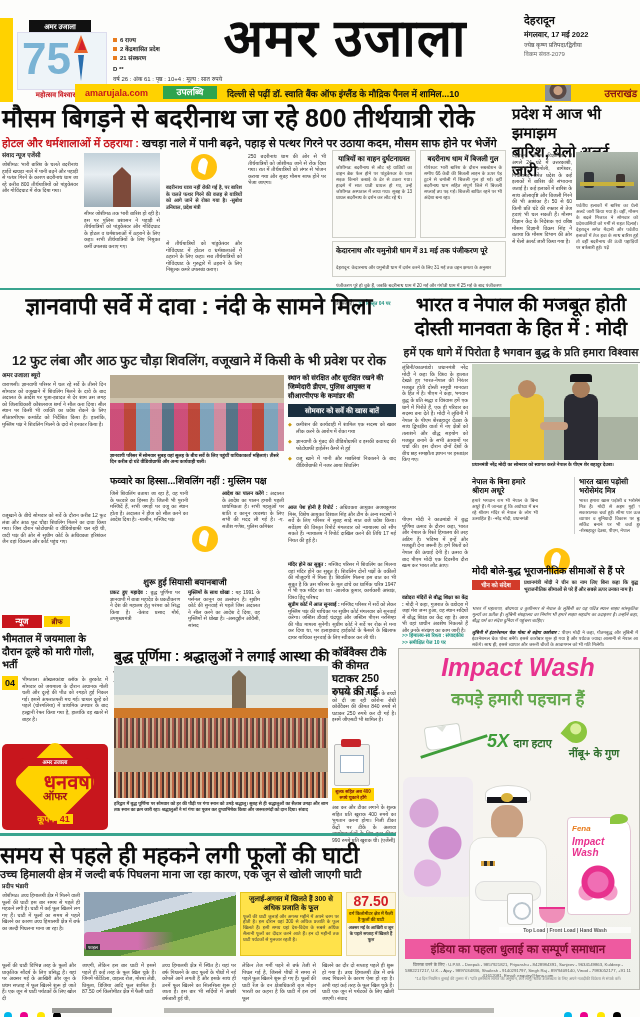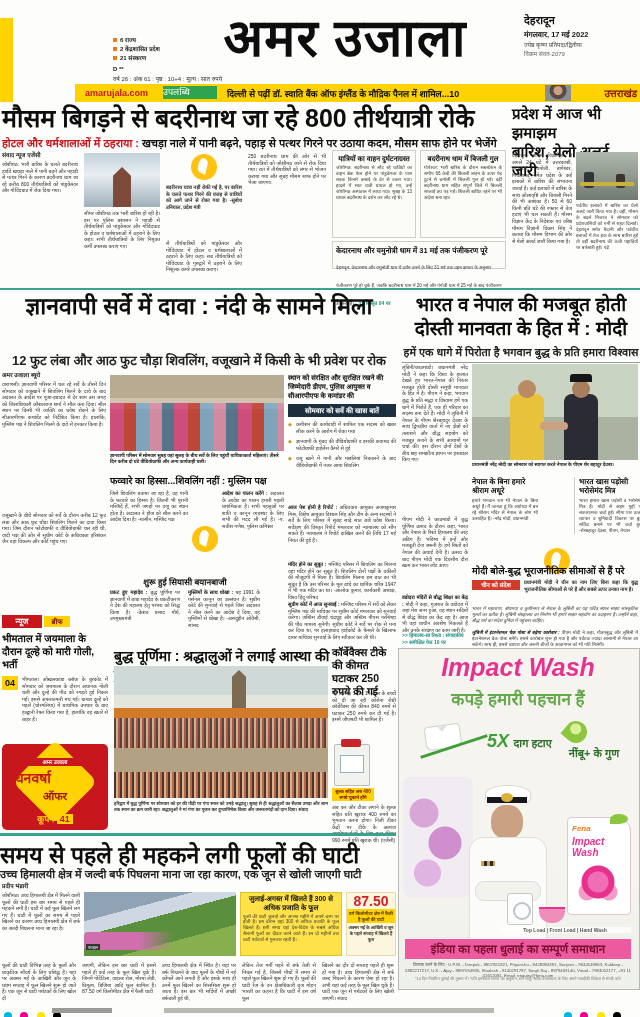--- a/index.html
+++ b/index.html
@@ -23,41 +23,51 @@
   .ed-item::before{content:"";position:absolute;left:0;top:2px;width:4px;height:4px;background:#e87c1e;}
   .dot{width:8px;height:8px;border-radius:50%;display:inline-block;margin-right:4px;}
 </style>
 </head>
 <body>
 
 <div id="page">
 
   <div class="abs" style="left:0;top:18px;width:13px;height:84px;background:#ffd200;"></div>
 
+  <div class="abs" style="left:15px;top:20px;width:92px;height:82px;">
+    <div class="abs" style="left:14px;top:0;width:62px;height:13px;background:#111;color:#fff;font-size:7px;font-weight:bold;text-align:center;line-height:13px;">अमर उजाला</div>
+    <div class="abs" style="left:2px;top:12px;width:88px;height:56px;background:#eef4f8;border:1px solid #dde;">
+      <div class="abs" style="left:4px;top:-2px;font-size:44px;font-weight:900;color:#7ab3d4;line-height:56px;">75</div>
+      <div class="abs" style="left:56px;top:2px;width:0;height:0;border-left:7px solid transparent;border-right:7px solid transparent;border-bottom:18px solid #e8642c;"></div>
+      <div class="abs" style="left:60px;top:6px;width:0;height:0;border-left:4px solid transparent;border-right:4px solid transparent;border-bottom:11px solid #d41f2c;"></div>
+      <div class="abs" style="left:60px;top:22px;width:6px;height:26px;background:#2a6fae;clip-path:polygon(50% 100%,0 0,100% 0);"></div>
+    </div>
+    <div class="abs" style="left:0px;top:70px;width:92px;font-size:7px;font-weight:bold;color:#c8161d;text-align:center;">महोत्सव विश्वास का</div>
+  </div>
 
   <div class="abs" style="left:113px;top:36px;">
     <div class="ed-item">6 राज्य</div>
     <div class="ed-item">2 केंद्रशासित प्रदेश</div>
     <div class="ed-item">21 संस्करण</div>
   </div>
   <div class="abs" style="left:113px;top:66px;font-size:6px;font-weight:bold;color:#222;">D **</div>
   <div class="abs" style="left:113px;top:75px;width:180px;font-size:6px;color:#333;">वर्ष 26 : अंक 61 : पृष्ठ : 10+4 : मूल्य : सात रुपये</div>
 
   <div class="abs hd" style="left:180px;top:6px;width:330px;text-align:center;font-size:52px;line-height:64px;letter-spacing:1px;">अमर उजाला</div>
 
   <div class="abs" style="left:524px;top:12px;width:112px;">
     <div style="font-size:11px;font-weight:900;color:#111;">देहरादून</div>
     <div style="font-size:7.5px;font-weight:bold;color:#111;margin-top:2px;">मंगलवार, 17 मई 2022</div>
     <div style="font-size:6px;color:#444;margin-top:2px;">ज्येष्ठ कृष्ण प्रतिपदा/द्वितीया</div>
     <div style="font-size:6px;color:#666;margin-top:1px;">विक्रम संवत-2079</div>
   </div>
 
   <div class="abs" style="left:75px;top:84px;width:565px;height:18px;background:#ffd200;">
     <span class="abs" style="left:10px;top:4px;font-size:9px;font-weight:900;color:#c8161d;">amarujala.com</span>
-    <span class="abs" style="left:88px;top:2px;width:54px;height:13px;background:#2fa44f;color:#fff;font-size:9px;font-weight:normal;text-align:left;line-height:13px;">उपलब्धि</span>
+    <span class="abs" style="left:88px;top:2px;width:54px;height:13px;background:#2fa44f;color:#fff;font-size:9px;font-weight:bold;text-align:center;line-height:13px;">उपलब्धि</span>
     <span class="abs" style="left:152px;top:3px;width:310px;font-size:9px;font-weight:900;color:#111;">दिल्ली से पढ़ीं डॉ. स्वाति बैंक ऑफ इंग्लैंड के मौद्रिक पैनल में शामिल...10</span>
     <span class="abs photo" style="left:470px;top:1px;width:26px;height:16px;background:radial-gradient(circle at 50% 35%,#caa183 0 4px,#5a4a46 5px 8px,#8a8f96 9px);"></span>
     <span class="abs" style="left:502px;top:2px;width:60px;font-size:10px;font-weight:900;color:#8c1515;text-align:right;">उत्तराखंड</span>
   </div>
 
   <div class="abs hd" style="left:2px;top:104px;width:504px;font-size:25px;line-height:28px;">मौसम बिगड़ने से बदरीनाथ जा रहे 800 तीर्थयात्री रोके</div>
   <div class="abs" style="left:2px;top:135px;width:504px;font-size:11px;font-weight:900;">
     <span style="color:#c8161d;">होटल और धर्मशालाओं में ठहराया :</span>
     <span style="color:#111;">खचड़ा नाले में पानी बढ़ने, पहाड़ से पत्थर गिरने पर उठाया कदम, मौसम साफ होने पर भेजेंगे</span>
   </div>
@@ -75,21 +85,21 @@
   <div class="abs tiny" style="left:248px;top:153px;width:78px;height:132px;">250 बदरीनाथ धाम की ओर से भी तीर्थयात्रियों को जोशीमठ जाने से रोक दिया गया। रात में तीर्थयात्रियों को लंगर से भोजन कराया गया और सुबह मौसम साफ होने पर भेजा जाएगा।</div>
 
   <div class="abs box" style="left:332px;top:150px;width:84px;height:88px;">
     <div style="font-size:7px;font-weight:900;text-align:center;color:#111;">यात्रियों का वाहन दुर्घटनाग्रस्त</div>
     <div class="tinyc" style="margin-top:2px;">जोशीमठ: बदरीनाथ से लौट रहे यात्रियों का वाहन ब्रेक फेल होने पर पांडुकेश्वर के पास सड़क किनारे कबाड़े के ढेर से टकरा गया। हादसे में सात यात्री घायल हो गए, उन्हें जोशीमठ अस्पताल में लाया गया। सुबह के 13 घायल बदरीनाथ के दर्शन कर लौट रहे थे।</div>
   </div>
   <div class="abs box" style="left:420px;top:150px;width:86px;height:88px;">
     <div style="font-size:7px;font-weight:900;text-align:center;color:#111;">बदरीनाथ धाम में बिजली गुल</div>
     <div class="tinyc" style="margin-top:2px;">गोपेश्वर: भारी बारिश के दौरान सबस्टेशन के समीप 66 केवी की बिजली लाइन के ऊपर पेड़ टूटने से चमोली में बिजली गुल हो गई। वहीं बदरीनाथ धाम सहित संपूर्ण जिले में बिजली सप्लाई ठप पड़ गई। बिजली बाधित रहने पर भी अंदेशा बना रहा।</div>
   </div>
-  <div class="abs box" style="left:332px;top:241px;width:174px;height:28px;">
+  <div class="abs box" style="left:332px;top:241px;width:174px;height:36px;">
     <div style="font-size:7.5px;font-weight:900;color:#111;">केदारनाथ और यमुनोत्री धाम में 31 मई तक पंजीकरण पूरे</div>
     <span class="tinyc">देहरादून: केदारनाथ और यमुनोत्री धाम में दर्शन करने के लिए 31 मई तक वहन क्षमता के अनुसार पंजीकरण पूरे हो चुके हैं, जबकि बदरीनाथ धाम में 20 मई और गंगोत्री धाम में 25 मई के बाद पंजीकरण उपलब्ध हैं।</span>
     <span class="teal" style="font-size:5px;">&gt;&gt; विस्तृत 04 पर</span>
   </div>
 
   <div class="abs hd" style="left:512px;top:104px;width:126px;font-size:15px;line-height:19px;">
     <div>प्रदेश में आज भी झमाझम</div>
     <div>बारिश, येलो अलर्ट जारी</div>
   </div>
   <div class="abs tiny" style="left:512px;top:152px;width:60px;height:134px;">देहरादून: मौसम विज्ञानियों ने अगले 24 घंटे में उत्तरकाशी, रुद्रप्रयाग, चमोली, बागेश्वर, पिथौरागढ़ समेत प्रदेश के कई इलाकों में बारिश की संभावना जताई है। कई इलाकों में बारिश के साथ ओलावृष्टि और बिजली गिरने की भी आशंका है। 50 से 60 किमी प्रति घंटे की रफ्तार से तेज हवाएं भी चल सकती हैं। मौसम विज्ञान केंद्र के निदेशक एवं वरिष्ठ मौसम विज्ञानी विक्रम सिंह ने बताया कि मौसम विभाग की ओर से येलो अलर्ट जारी किया गया है।</div>
@@ -197,21 +207,21 @@
 
   <div class="abs" style="left:2px;top:615px;width:40px;height:13px;background:#c8161d;color:#fff;font-size:8px;font-weight:900;text-align:center;line-height:13px;">न्यूज</div>
   <div class="abs" style="left:44px;top:616px;width:26px;height:11px;background:#ffd200;color:#7a1010;font-size:7px;font-weight:900;text-align:center;line-height:11px;">ब्रीफ</div>
   <div class="abs hd" style="left:2px;top:632px;width:106px;font-size:10px;line-height:13px;">भीमताल में जयमाला के दौरान दूल्हे को मारी गोली, भर्ती</div>
   <div class="abs" style="left:2px;top:676px;width:16px;height:14px;background:#ffd200;color:#111;font-size:9px;font-weight:900;text-align:center;line-height:14px;">04</div>
   <div class="abs tiny" style="left:22px;top:676px;width:86px;height:64px;">भीमताल। ओखलकांडा ब्लॉक के बुरकोट में सोमवार को जयमाला के दौरान अचानक गोली चली और दूल्हे की पीठ को रगड़ते हुई निकल गई। इससे अफरातफरी मच गई। घायल दूल्हे को पहले (चोरगलिया) में प्राथमिक उपचार के बाद हल्द्वानी रेफर किया गया है, हालांकि वह खतरे से बाहर है।</div>
 
   <div class="abs" style="left:2px;top:744px;width:106px;height:86px;background:#c8161d;border-radius:5px;">
     <div class="abs" style="left:23px;top:8px;width:60px;height:60px;background:#ffd200;transform:rotate(45deg);border-radius:8px;"></div>
     <div class="abs" style="left:18px;top:14px;width:70px;text-align:center;font-size:5.5px;font-weight:bold;color:#fff;background:#c8161d;border-radius:4px;">अमर उजाला</div>
-    <div class="abs" style="left:13px;top:24px;width:80px;text-align:left;font-size:14px;font-weight:900;color:#c8161d;">धनवर्षा</div>
+    <div class="abs" style="left:13px;top:24px;width:80px;text-align:right;font-size:20px;font-weight:900;color:#c8161d;">धनवर्षा</div>
     <div class="abs" style="left:13px;top:44px;width:80px;text-align:center;font-size:11px;font-weight:900;color:#a01218;">ऑफर</div>
     <div class="abs" style="left:0;top:68px;width:106px;text-align:center;font-size:9px;font-weight:900;color:#ffd200;">
       <span>कूपन</span>
       <span style="background:#ffd200;color:#c8161d;padding:0 3px;">41</span>
     </div>
   </div>
 
   <div class="abs hd" style="left:114px;top:646px;width:248px;font-size:14px;">बुद्ध पूर्णिमा : श्रद्धालुओं ने लगाई आस्था की डुबकी</div>
   <div class="abs photo" style="left:114px;top:666px;width:214px;height:132px;background:linear-gradient(180deg,#cfd9d8 0 22%,#e4e6dd 22% 32%,#b7a98f 70% 100%);">
     <div class="abs" style="left:118px;top:4px;width:14px;height:38px;background:#7d6a52;clip-path:polygon(50% 0,100% 18%,100% 100%,0 100%,0 18%);"></div>

